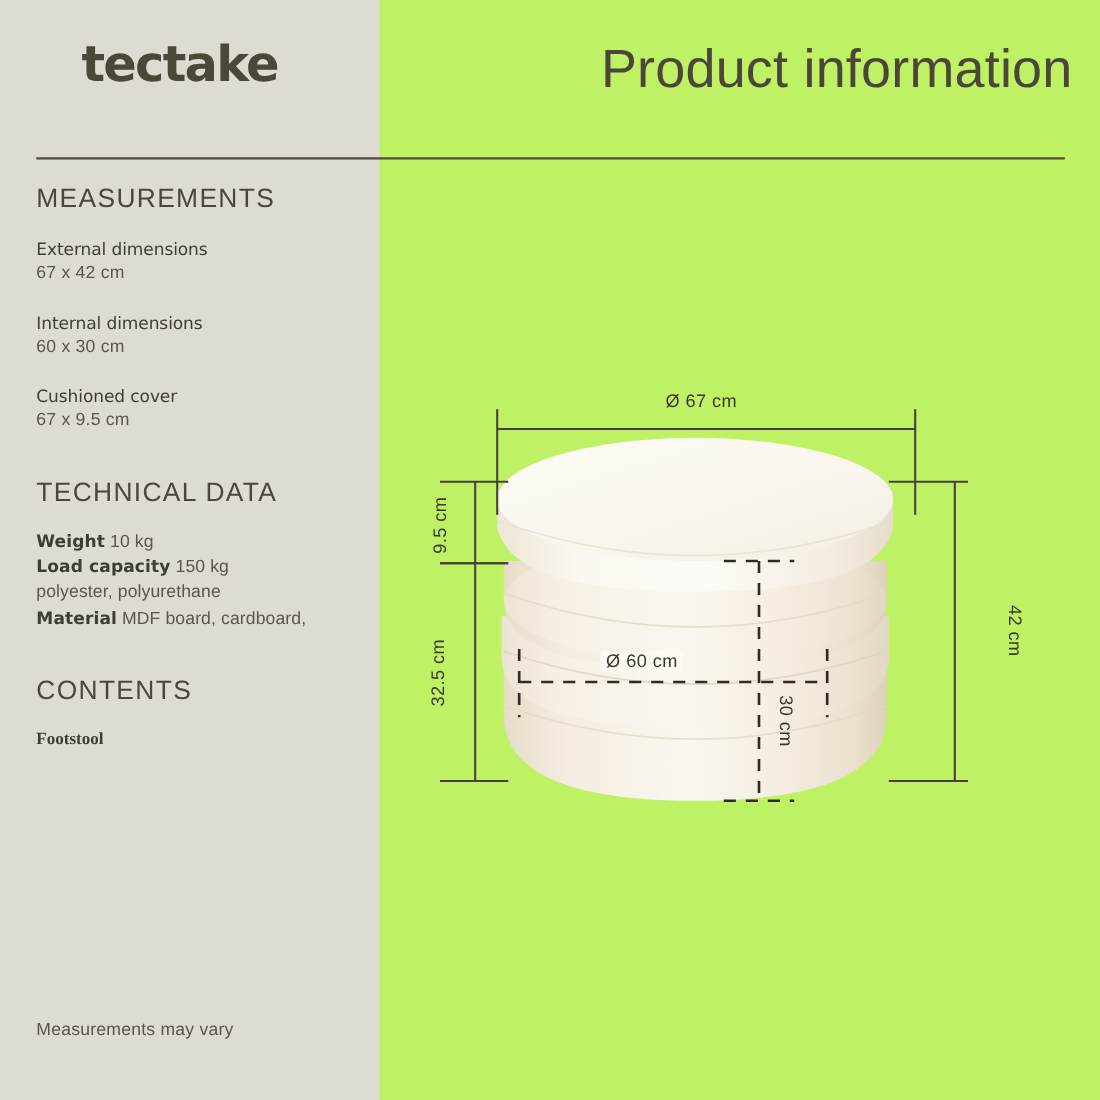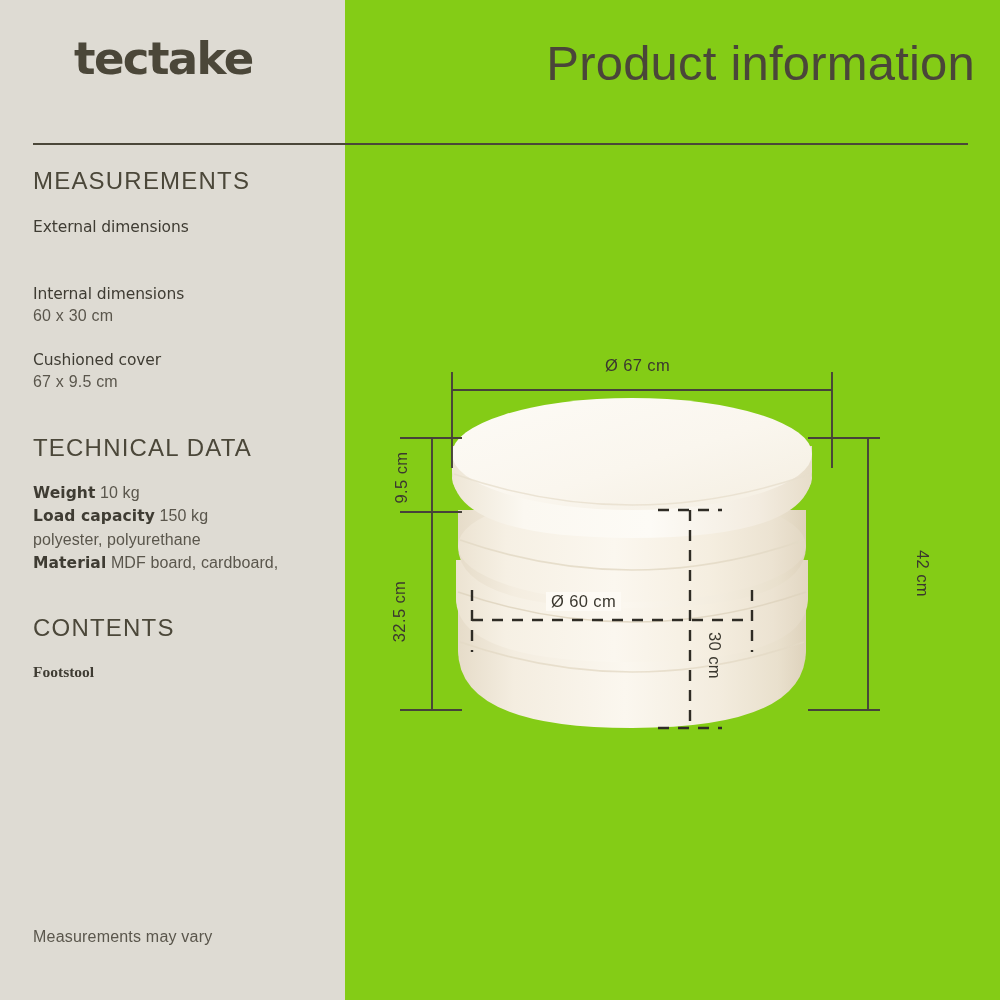--- a/index.html
+++ b/index.html
@@ -8,21 +8,21 @@
     padding: 0;
     background: #ffffff;
   }
   body {
     font-family: "Liberation Sans", sans-serif;
   }
   #page {
     position: relative;
     width: 1000px;
     height: 1000px;
-    background: #84cc16;
+    background: #bef264;
     overflow: hidden;
   }
 
   
   .side-panel {
     position: absolute;
     left: 0;
     top: 0;
     width: 345px;
     height: 1000px;
@@ -178,20 +178,21 @@
   </div>
 
   <div class="page-title">Product information</div>
 
   <div class="header-rule"></div>
 
   <div class="section-heading" style="top:167px;">MEASUREMENTS</div>
 
   <div class="spec-group" style="top:216px;">
     <div class="spec-title">External dimensions</div>
+    <div class="spec-value">67 x 42 cm</div>
   </div>
 
   <div class="spec-group" style="top:283px;">
     <div class="spec-title">Internal dimensions</div>
     <div class="spec-value">60 x 30 cm</div>
   </div>
 
   <div class="spec-group" style="top:349px;">
     <div class="spec-title">Cushioned cover</div>
     <div class="spec-value">67 x 9.5 cm</div>

